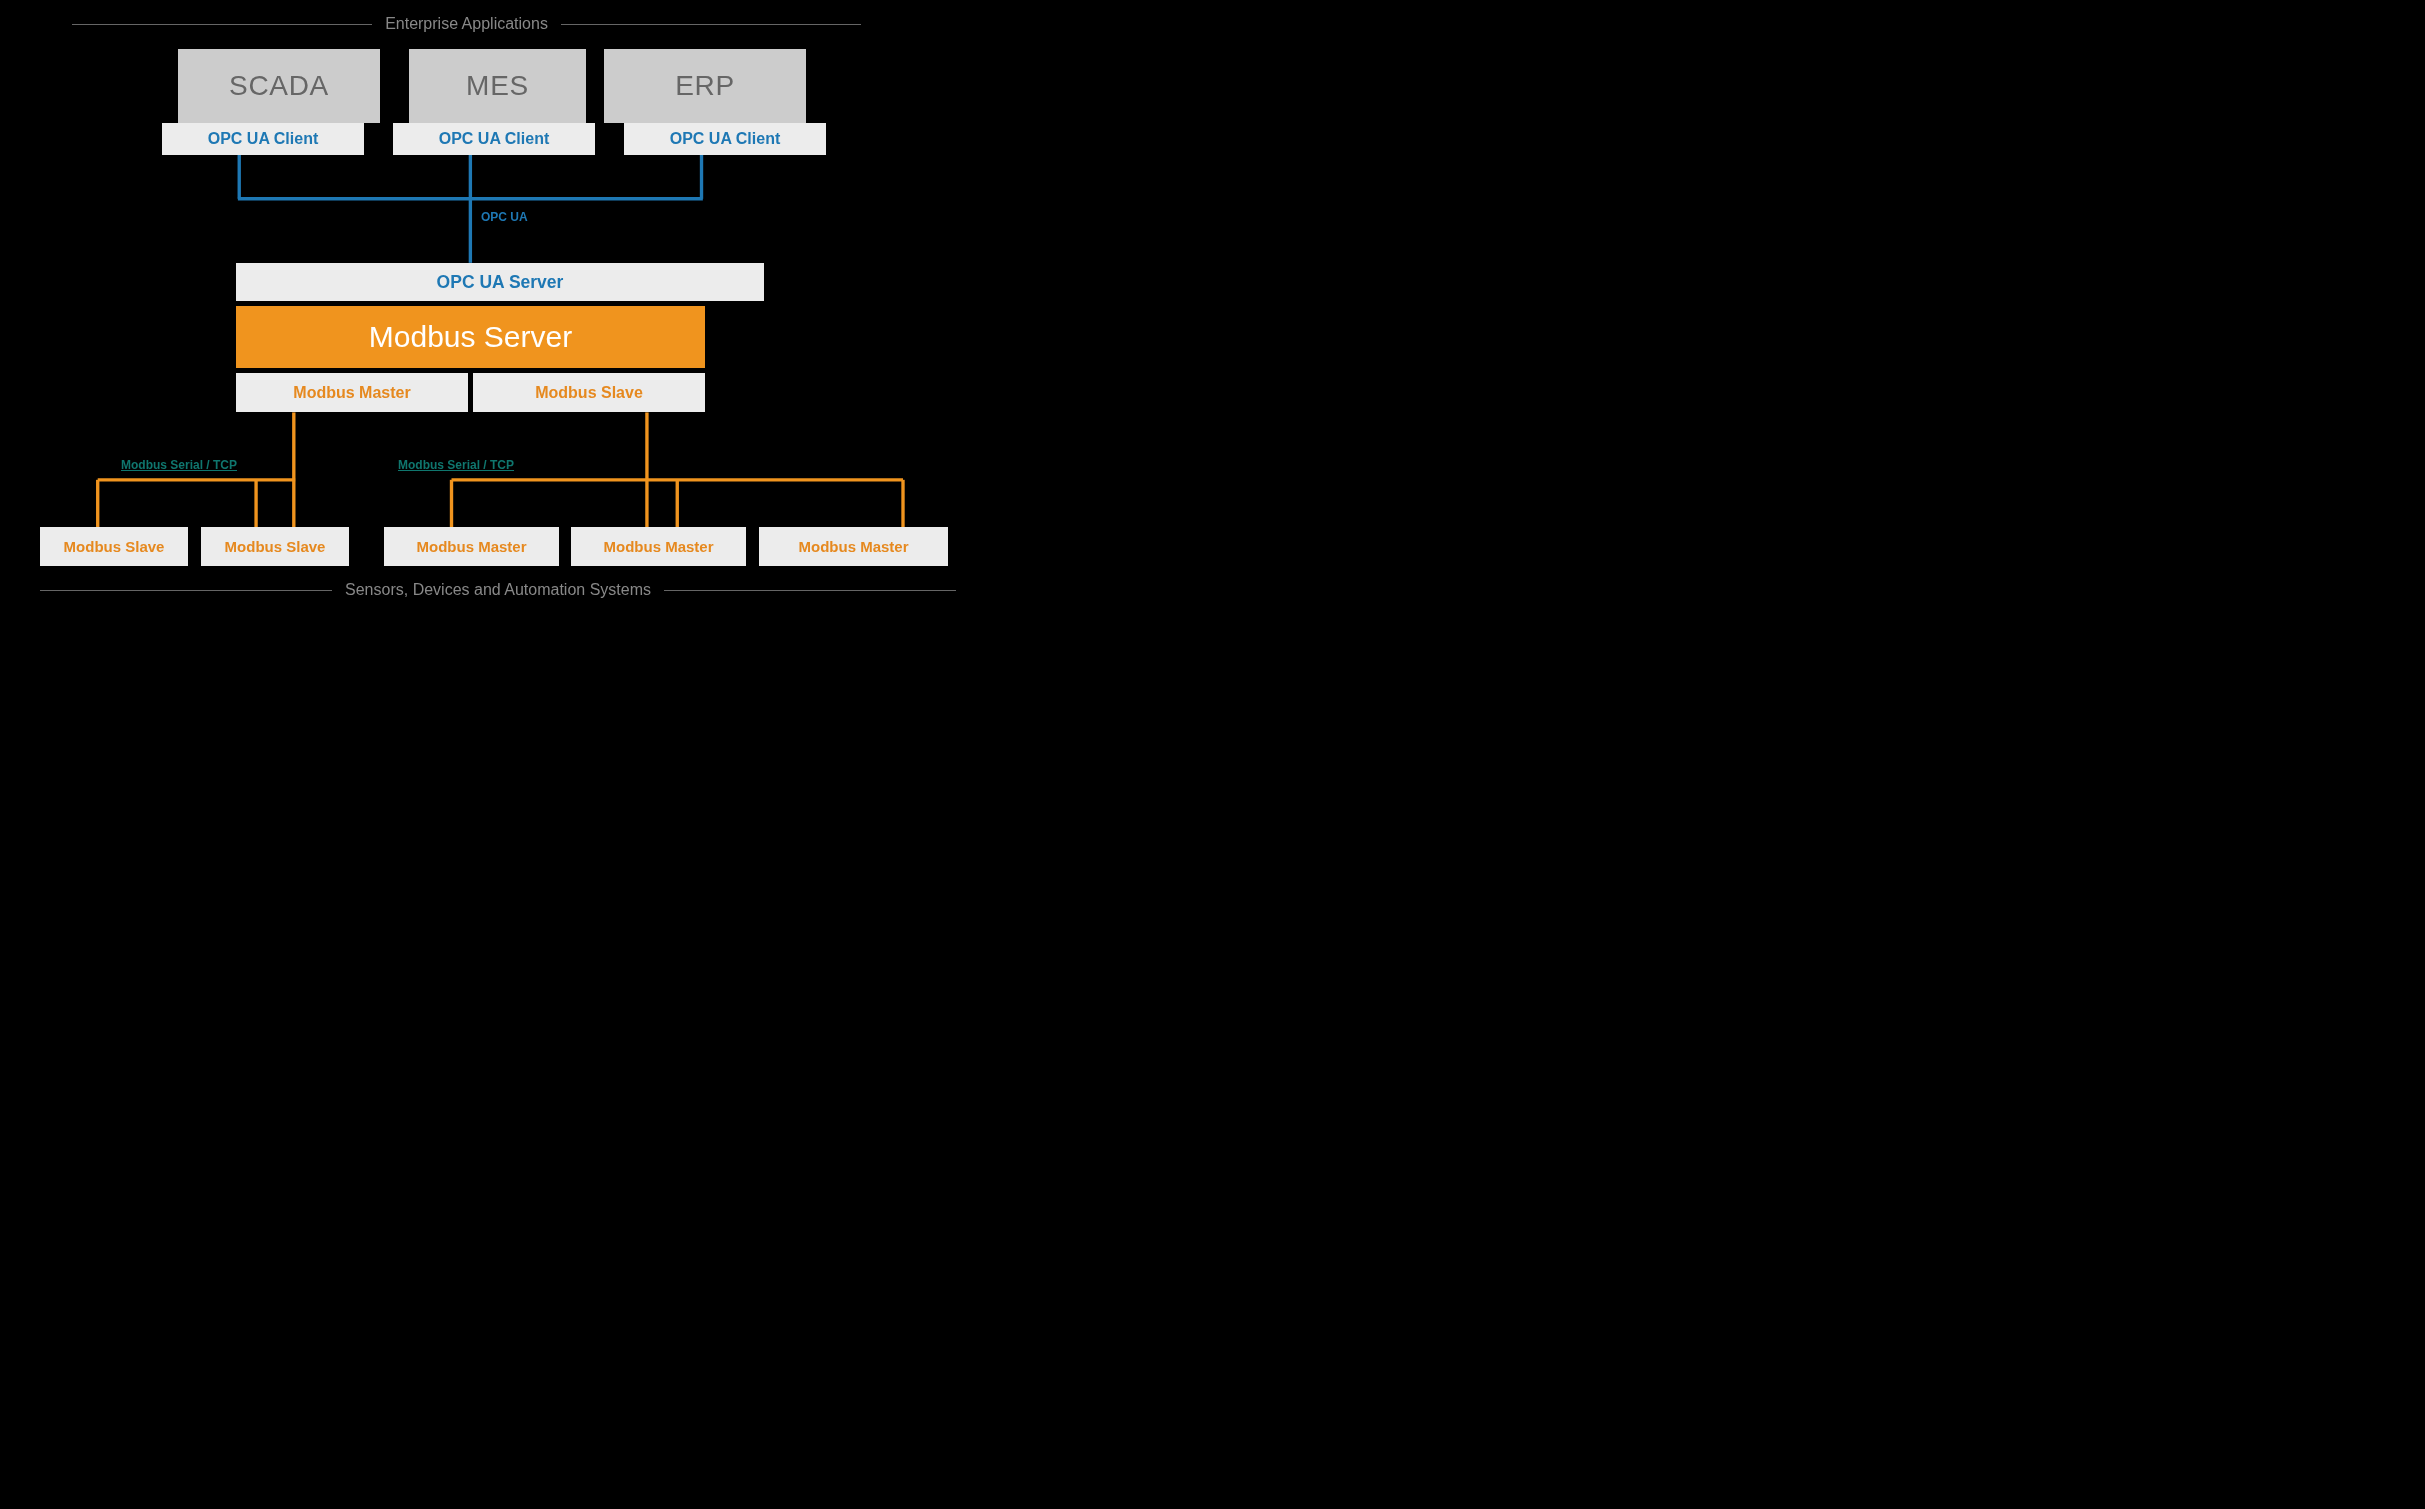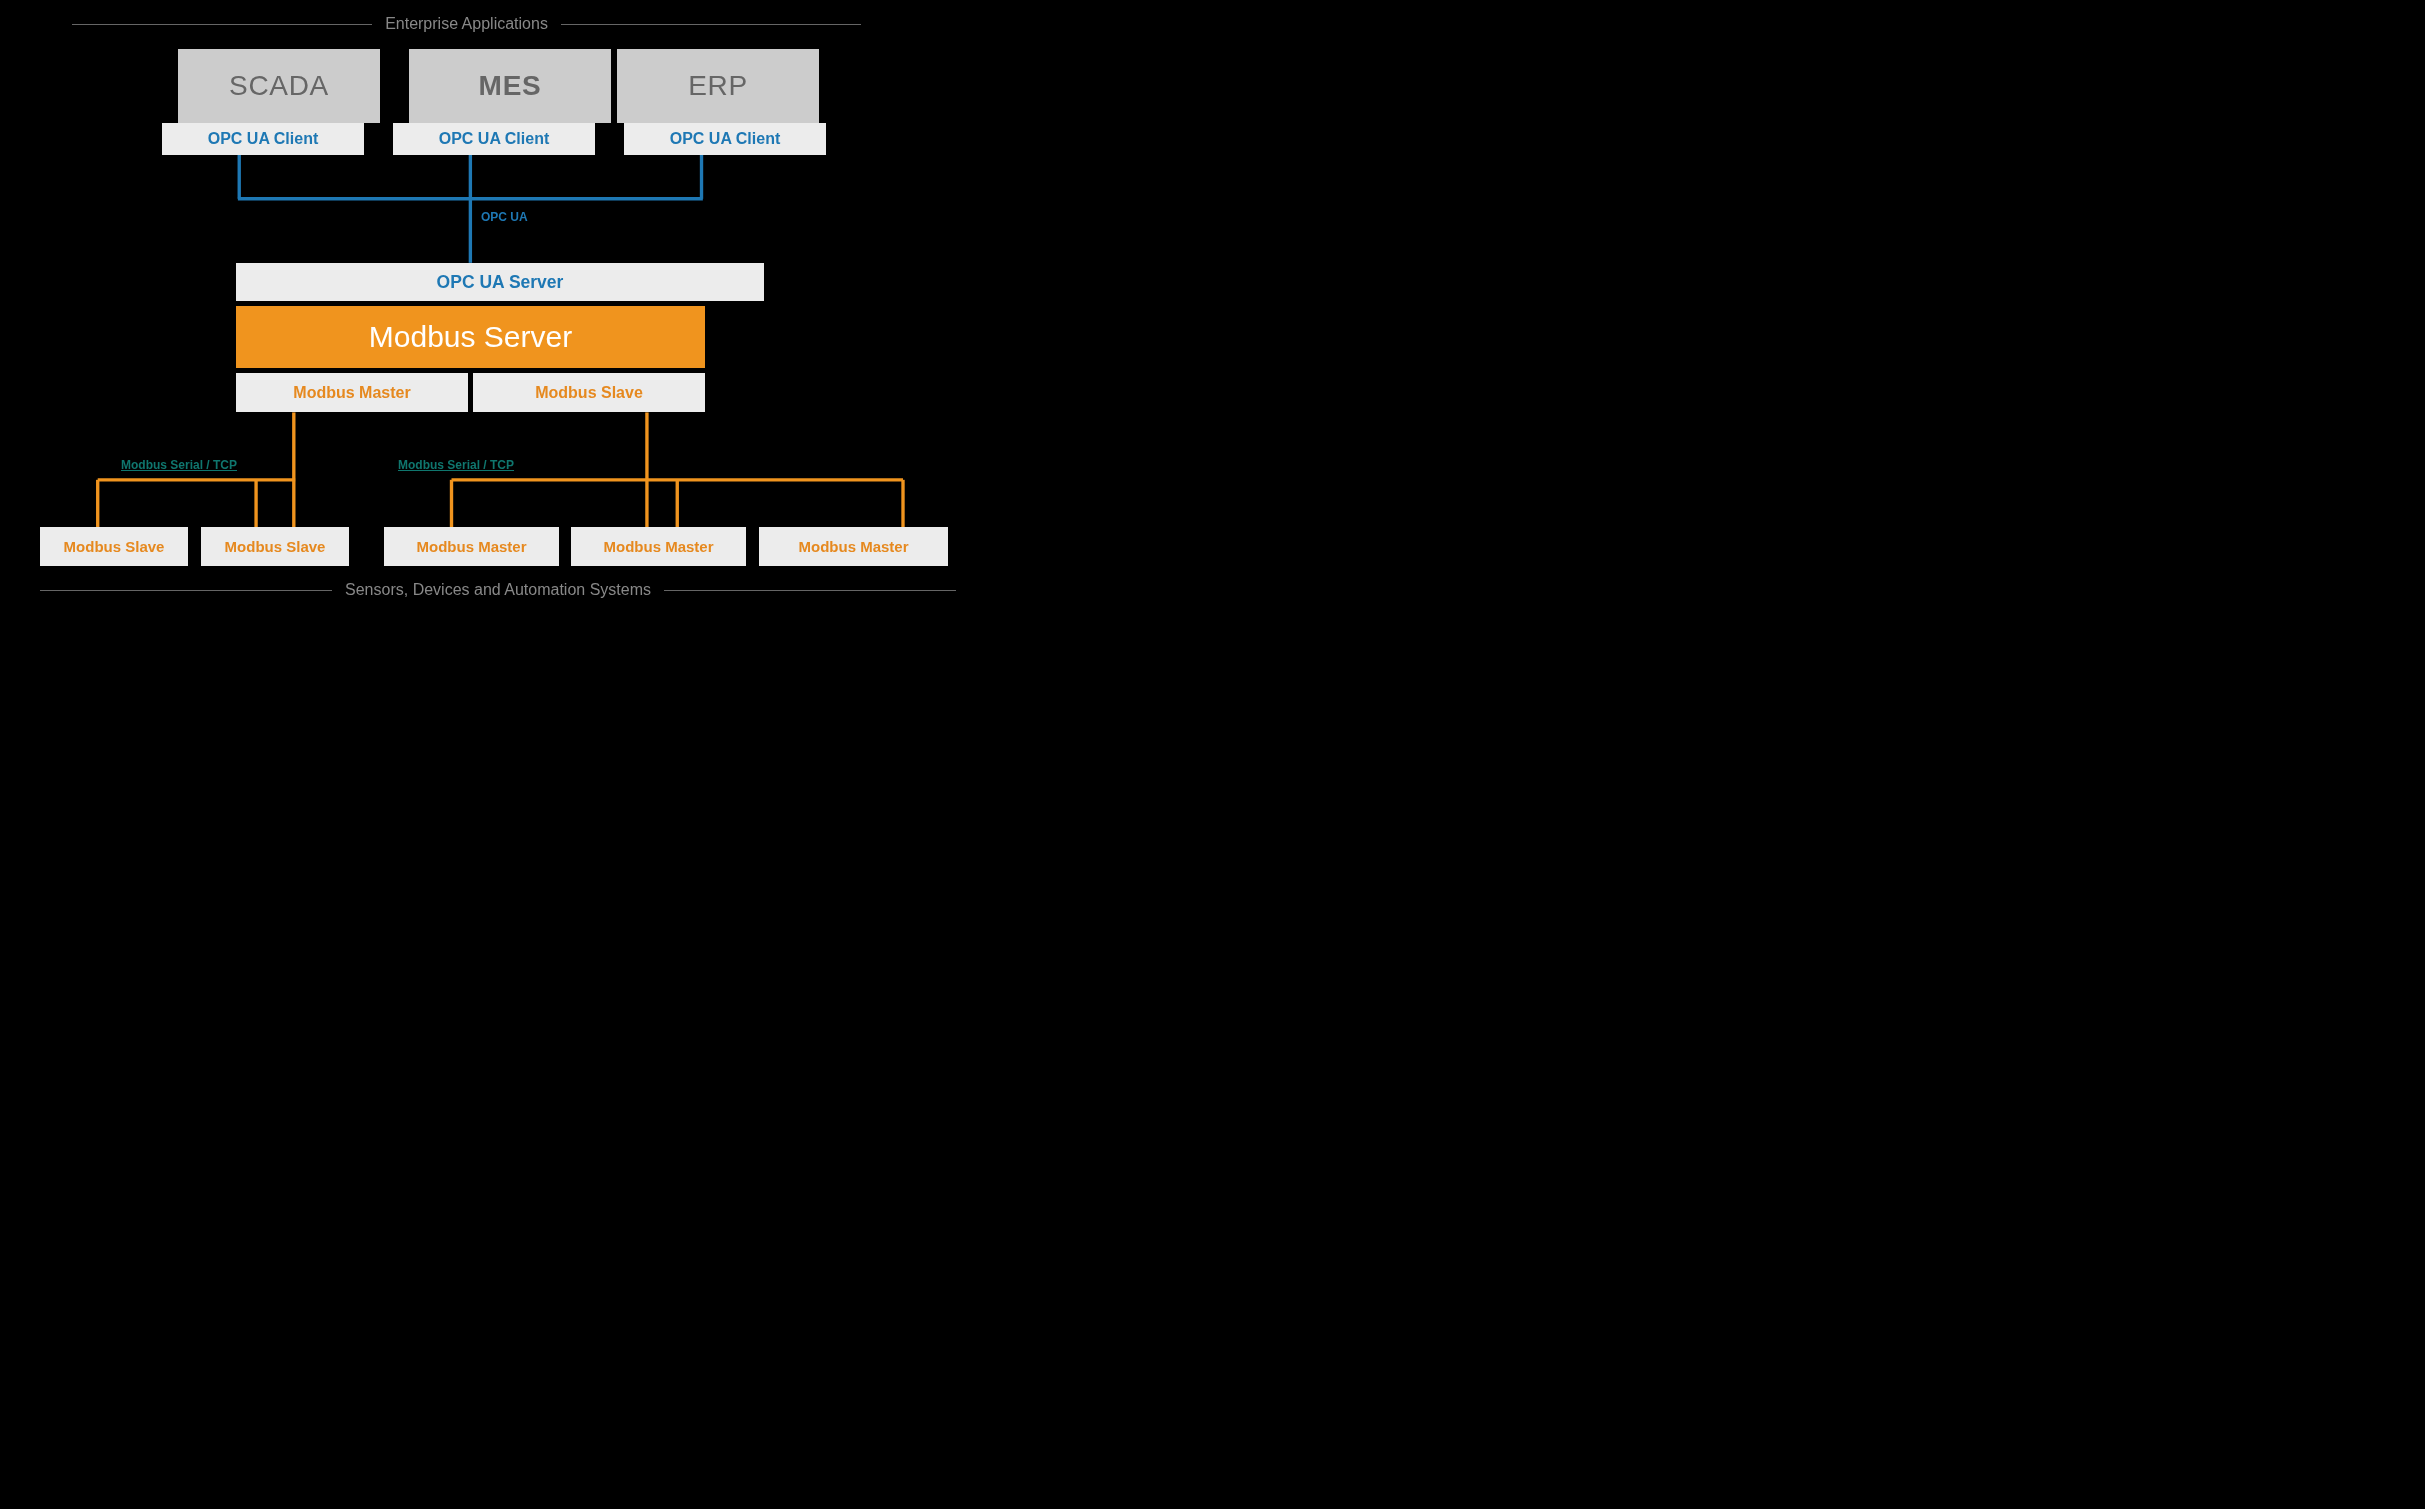--- a/index.html
+++ b/index.html
@@ -138,28 +138,28 @@
   </g>
 </svg>
 
 <div class="box app-top" style="left:138px; top:49px; width:202px;">
   <span>SCADA</span>
 </div>
 <div class="box app-bottom" style="left:138px; top:123px; width:202px;">
   <span>OPC UA Client</span>
 </div>
 
-<div class="box app-top" style="left:369px; top:49px; width:202px;font-weight:bold;">
+<div class="box app-top" style="left:369px; top:49px; width:177px;">
   <span>MES</span>
 </div>
 <div class="box app-bottom" style="left:369px; top:123px; width:202px;">
   <span>OPC UA Client</span>
 </div>
 
-<div class="box app-top" style="left:577px; top:49px; width:202px;">
+<div class="box app-top" style="left:564px; top:49px; width:202px;">
   <span>ERP</span>
 </div>
 <div class="box app-bottom" style="left:600px; top:123px; width:202px;">
   <span>OPC UA Client</span>
 </div>
 
 <div class="conn-label conn-blue" style="left:481px; top:210px;">OPC UA</div>
 
 <div class="box opc-server-box" style="left:236px; top:263px; width:528px; height:38px;">
   <span>OPC UA Server</span>

